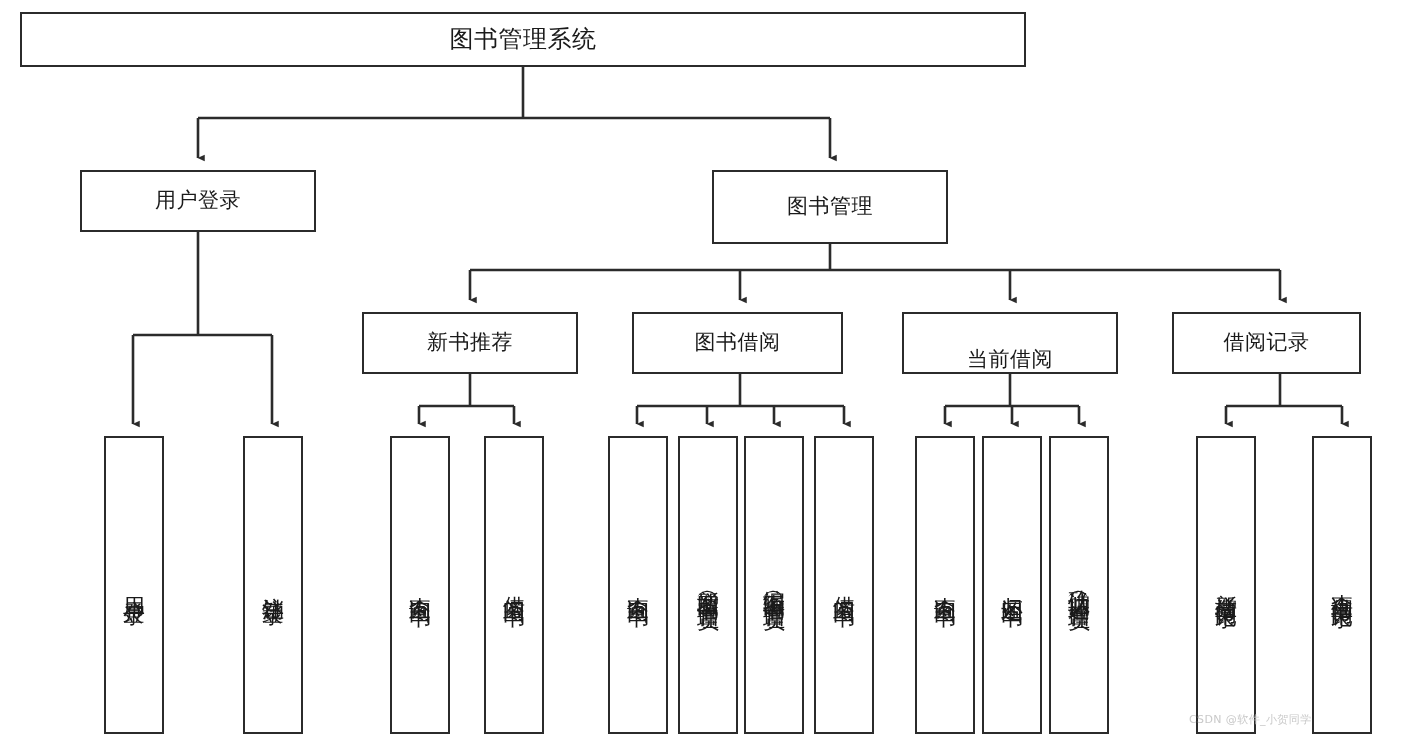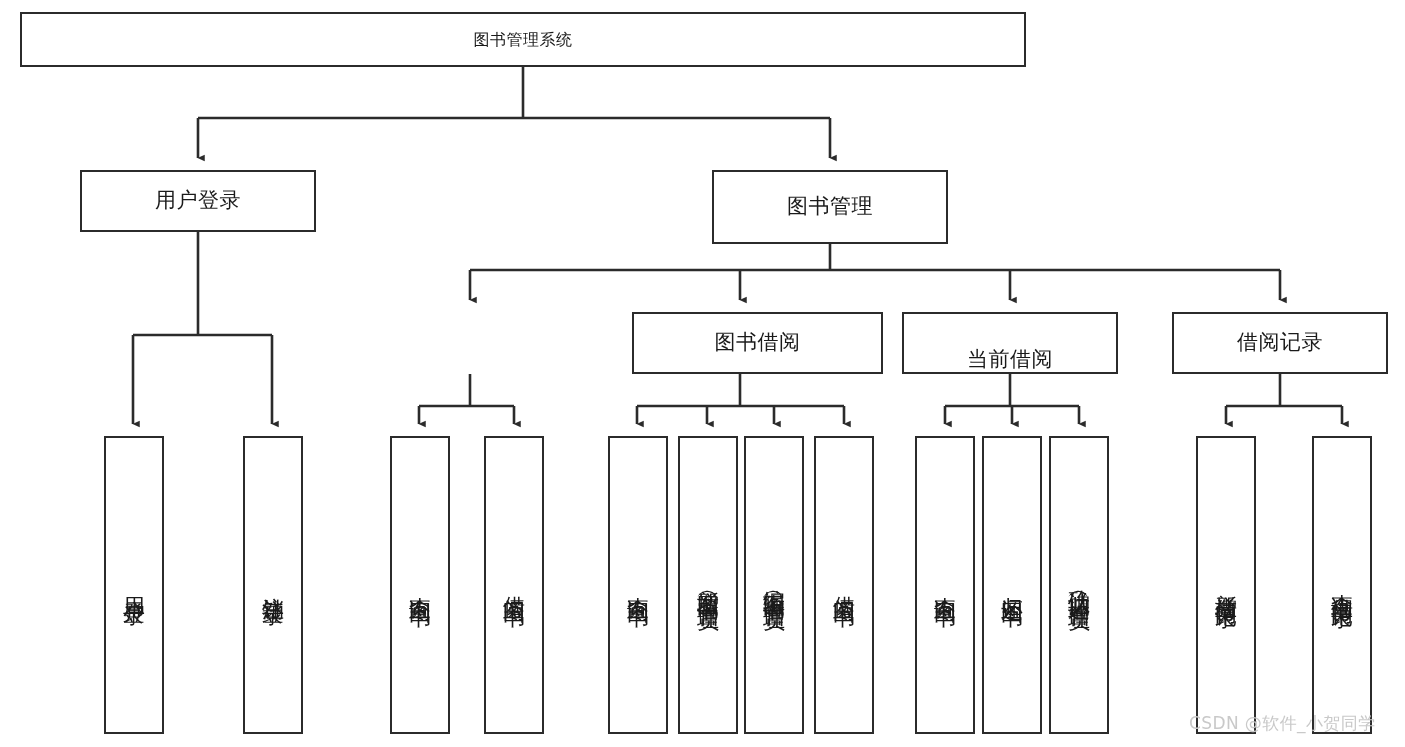--- a/index.html
+++ b/index.html
@@ -26,36 +26,36 @@
     justify-content: center;
   }
   .node-label {
     color: #1a1a1a;
     line-height: 1.12;
     white-space: nowrap;
   }
 
   
   .node.h .node-label { font-size: 21px; letter-spacing: 0.5px; }
-  .node.root .node-label { font-size: 16px; }
+  .node.root .node-label { font-size: 24px; }
 
   
   .node.v { align-items: flex-start; justify-content: center; }
   .node.v .node-label {
     writing-mode: vertical-rl;
     text-orientation: upright;
     font-size: 22px;
     letter-spacing: 3px;
     line-height: 1;
   }
 
   .watermark {
     position: absolute;
     left: 1189px; top: 712px;
-    font-size: 17px;
+    font-size: 11px;
     color: #c9c9c9;
     letter-spacing: 0.4px;
     white-space: nowrap;
     font-family: "DejaVu Sans", "Liberation Sans", sans-serif;
   }
 </style>
 </head>
 <body>
 
 <div id="canvas">
@@ -114,27 +114,30 @@
     <span class="node-label">图书管理系统</span>
   </div>
 
   <div class="node h" style="left:80px; top:170px; width:236px; height:62px;">
     <span class="node-label">用户登录</span>
   </div>
   <div class="node h" style="left:712px; top:170px; width:236px; height:74px;">
     <span class="node-label">图书管理</span>
   </div>
 
-  <div class="node h" style="left:632px; top:312px; width:251px; height:62px;">
+  <div class="node h" style="left:362px; top:312px; width:216px; height:62px;">
+    <span class="node-label">新书推荐</span>
+  </div>
+  <div class="node h" style="left:632px; top:312px; width:211px; height:62px;">
     <span class="node-label">图书借阅</span>
   </div>
   <div class="node h" style="left:902px; top:312px; width:216px; height:62px;align-items:flex-end;">
     <span class="node-label">当前借阅</span>
   </div>
-  <div class="node h" style="left:1172px; top:312px; width:216px; height:62px;">
+  <div class="node h" style="left:1172px; top:312px; width:189px; height:62px;">
     <span class="node-label">借阅记录</span>
   </div>
 
   <div class="node v" style="left:104px; top:436px; width:60px; height:298px;">
     <span class="node-label" style="margin-top: 141px;">用户登录</span>
   </div>
   <div class="node v" style="left:243px; top:436px; width:60px; height:298px;">
     <span class="node-label" style="margin-top: 141px;">注销登录</span>
   </div>
   <div class="node v" style="left:390px; top:436px; width:60px; height:298px;">

